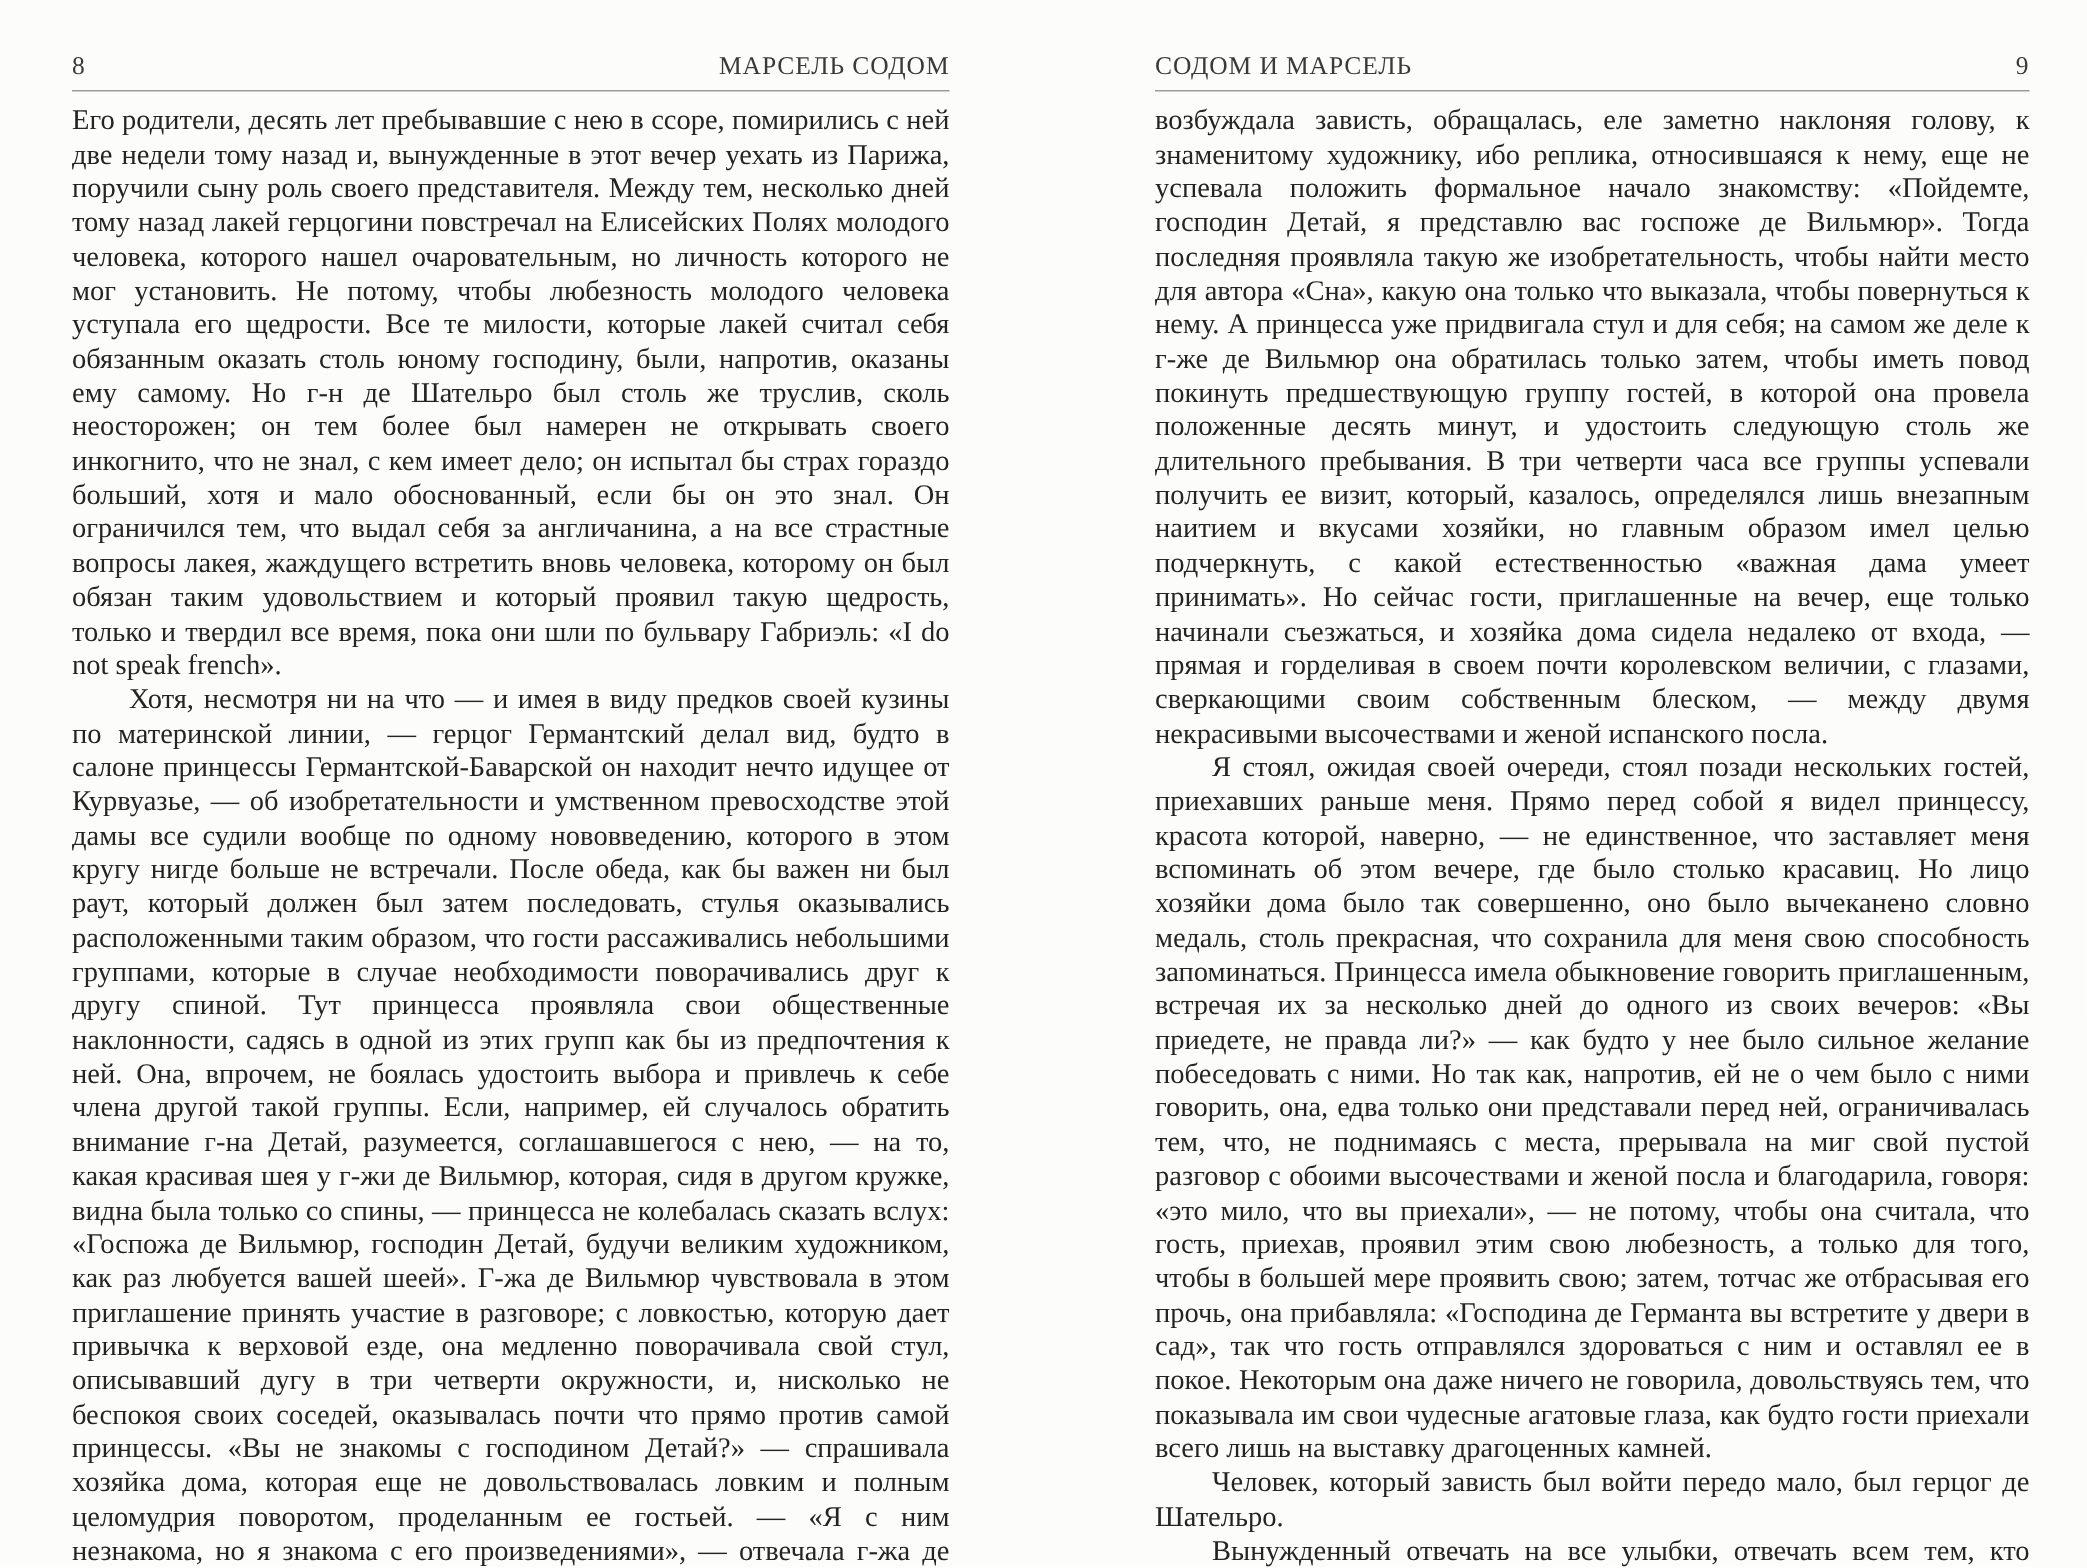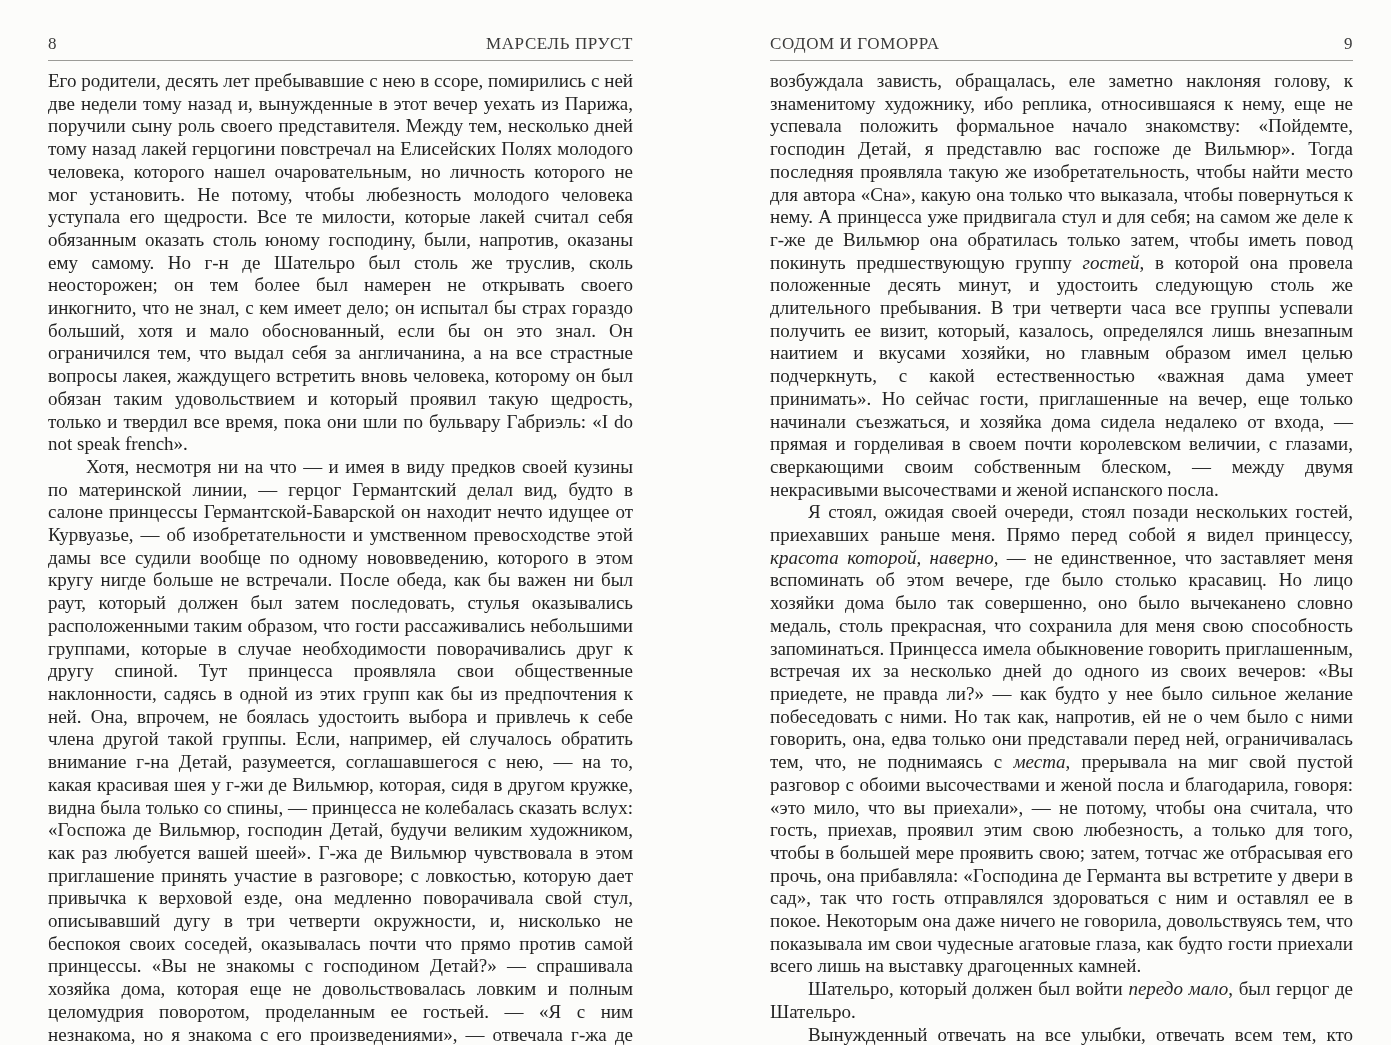--- a/index.html
+++ b/index.html
@@ -42,46 +42,46 @@
     line-height: 22.7px;
     text-align: justify;
     hyphens: auto;
     -webkit-hyphens: auto;
   }
   .para {
     margin: 0;
     padding: 0;
   }
   .para.indent { text-indent: 38px; }
-  .it { font-style: italic; }
+  .it { }
 </style>
 </head>
 <body>
 
 <div class="spread">
 
   <div class="page page-left">
     <div class="pagehead">
       <span>8</span>
-      <span>МАРСЕЛЬ ПРУСТ</span>
+      <span>МАРСЕЛЬ СОДОМ</span>
     </div>
     <div class="header-rule"></div>
     <div class="page-body" id="left-body">
         <p class="para"><span>Его родители, десять лет пребывавшие с нею в ссоре, помирились с ней две недели тому назад и, вынужденные в этот вечер уехать из Парижа, поручили сыну роль своего представителя. Между тем, несколько дней тому назад лакей герцогини повстречал на Елисейских Полях молодого человека, которого нашел очаровательным, но личность которого не мог установить. Не потому, чтобы любезность молодого человека уступала его щедрости. Все те милости, которые лакей считал себя обязанным оказать столь юному господину, были, напротив, оказаны ему самому. Но г-н де Шательро был столь же труслив, сколь неосторожен; он тем более был намерен не открывать своего инкогнито, что не знал, с кем имеет дело; он испытал бы страх гораздо больший, хотя и мало обоснованный, если бы он это знал. Он ограничился тем, что выдал себя за англичанина, а на все страстные вопросы лакея, жаждущего встретить вновь человека, которому он был обязан таким удовольствием и который проявил такую щедрость, только и твердил все время, пока они шли по бульвару Габриэль: «I do not speak french».</span></p>
         <p class="para indent"><span>Хотя, несмотря ни на что — и имея в виду предков своей кузины по материнской линии, — герцог Германтский делал вид, будто в салоне принцессы Германтской-Баварской он находит нечто идущее от Курвуазье, — об изобретательности и умственном превосходстве этой дамы все судили вообще по одному нововведению, которого в этом кругу нигде больше не встречали. После обеда, как бы важен ни был раут, который должен был затем последовать, стулья оказывались расположенными таким образом, что гости рассаживались небольшими группами, которые в случае необходимости поворачивались друг к другу спиной. Тут принцесса проявляла свои общественные наклонности, садясь в одной из этих групп как бы из предпочтения к ней. Она, впрочем, не боялась удостоить выбора и привлечь к себе члена другой такой группы. Если, например, ей случалось обратить внимание г-на Детай, разумеется, соглашавшегося с нею, — на то, какая красивая шея у г-жи де Вильмюр, которая, сидя в другом кружке, видна была только со спины, — принцесса не колебалась сказать вслух: «Госпожа де Вильмюр, господин Детай, будучи великим художником, как раз любуется вашей шеей». Г-жа де Вильмюр чувствовала в этом приглашение принять участие в разговоре; с ловкостью, которую дает привычка к верховой езде, она медленно поворачивала свой стул, описывавший дугу в три четверти окружности, и, нисколько не беспокоя своих соседей, оказывалась почти что прямо против самой принцессы. «Вы не знакомы с господином Детай?» — спрашивала хозяйка дома, которая еще не довольствовалась ловким и полным целомудрия поворотом, проделанным ее гостьей. — «Я с ним незнакома, но я знакома с его произведениями», — отвечала г-жа де Вильмюр любезным и почтительным тоном, а принцесса с той естественностью, которая во многих</span></p>
       </div>
   </div>
 
   <div class="page page-right">
     <div class="pagehead">
-      <span>СОДОМ И ГОМОРРА</span>
+      <span>СОДОМ И МАРСЕЛЬ</span>
       <span>9</span>
     </div>
     <div class="header-rule"></div>
     <div class="page-body" id="right-body">
         <p class="para"><span>возбуждала зависть, обращалась, еле заметно наклоняя голову, к знаменитому художнику, ибо реплика, относившаяся к нему, еще не успевала положить формальное начало знакомству: «Пойдемте, господин Детай, я представлю вас госпоже де Вильмюр». Тогда последняя проявляла такую же изобретательность, чтобы найти место для автора «Сна», какую она только что выказала, чтобы повернуться к нему. А принцесса уже придвигала стул и для себя; на самом же деле к г-же де Вильмюр она обратилась только затем, чтобы иметь повод покинуть предшествующую группу </span><span class="it">гостей</span><span>, в которой она провела положенные десять минут, и удостоить следующую столь же длительного пребывания. В три четверти часа все группы успевали получить ее визит, который, казалось, определялся лишь внезапным наитием и вкусами хозяйки, но главным образом имел целью подчеркнуть, с какой естественностью «важная дама умеет принимать». Но сейчас гости, приглашенные на вечер, еще только начинали съезжаться, и хозяйка дома сидела недалеко от входа, — прямая и горделивая в своем почти королевском величии, с глазами, сверкающими своим собственным блеском, — между двумя некрасивыми высочествами и женой испанского посла.</span></p>
         <p class="para indent"><span>Я стоял, ожидая своей очереди, стоял позади нескольких гостей, приехавших раньше меня. Прямо перед собой я видел принцессу, </span><span class="it">красота которой, наверно,</span><span> — не единственное, что заставляет меня вспоминать об этом вечере, где было столько красавиц. Но лицо хозяйки дома было так совершенно, оно было вычеканено словно медаль, столь прекрасная, что сохранила для меня свою способность запоминаться. Принцесса имела обыкновение говорить приглашенным, встречая их за несколько дней до одного из своих вечеров: «Вы приедете, не правда ли?» — как будто у нее было сильное желание побеседовать с ними. Но так как, напротив, ей не о чем было с ними говорить, она, едва только они представали перед ней, ограничивалась тем, что, не поднимаясь с </span><span class="it">места</span><span>, прерывала на миг свой пустой разговор с обоими высочествами и женой посла и благодарила, говоря: «это мило, что вы приехали», — не потому, чтобы она считала, что гость, приехав, проявил этим свою любезность, а только для того, чтобы в большей мере проявить свою; затем, тотчас же отбрасывая его прочь, она прибавляла: «Господина де Германта вы встретите у двери в сад», так что гость отправлялся здороваться с ним и оставлял ее в покое. Некоторым она даже ничего не говорила, довольствуясь тем, что показывала им свои чудесные агатовые глаза, как будто гости приехали всего лишь на выставку драгоценных камней.</span></p>
-        <p class="para indent"><span>Шательро, который должен был войти </span><span class="it">передо мало</span><span>, был герцог де Шательро.</span></p>
+        <p class="para indent"><span>Человек, который зависть был войти </span><span class="it">передо мало</span><span>, был герцог де Шательро.</span></p>
         <p class="para indent"><span>Вынужденный отвечать на все улыбки, отвечать всем тем, кто жестом руки приветствовал его из гостиных, он не заметил лакея. Но</span></p>
       </div>
   </div>
 
 </div>
 
 </body></html>

